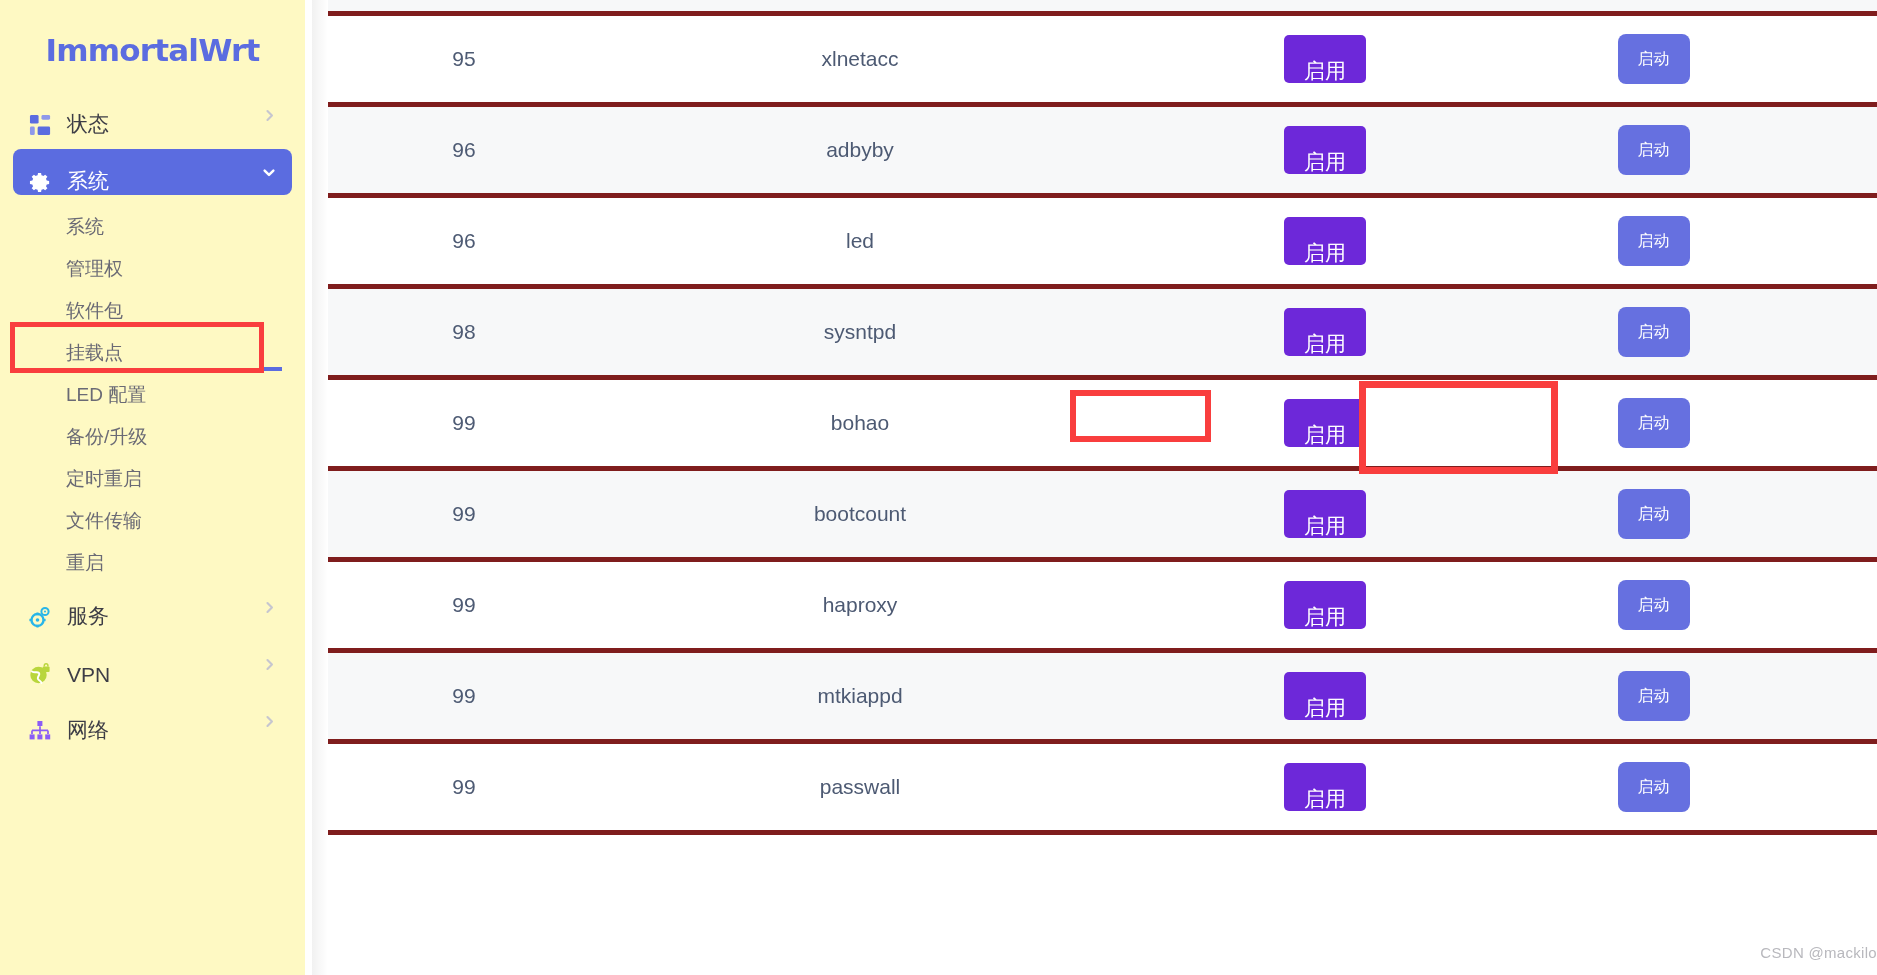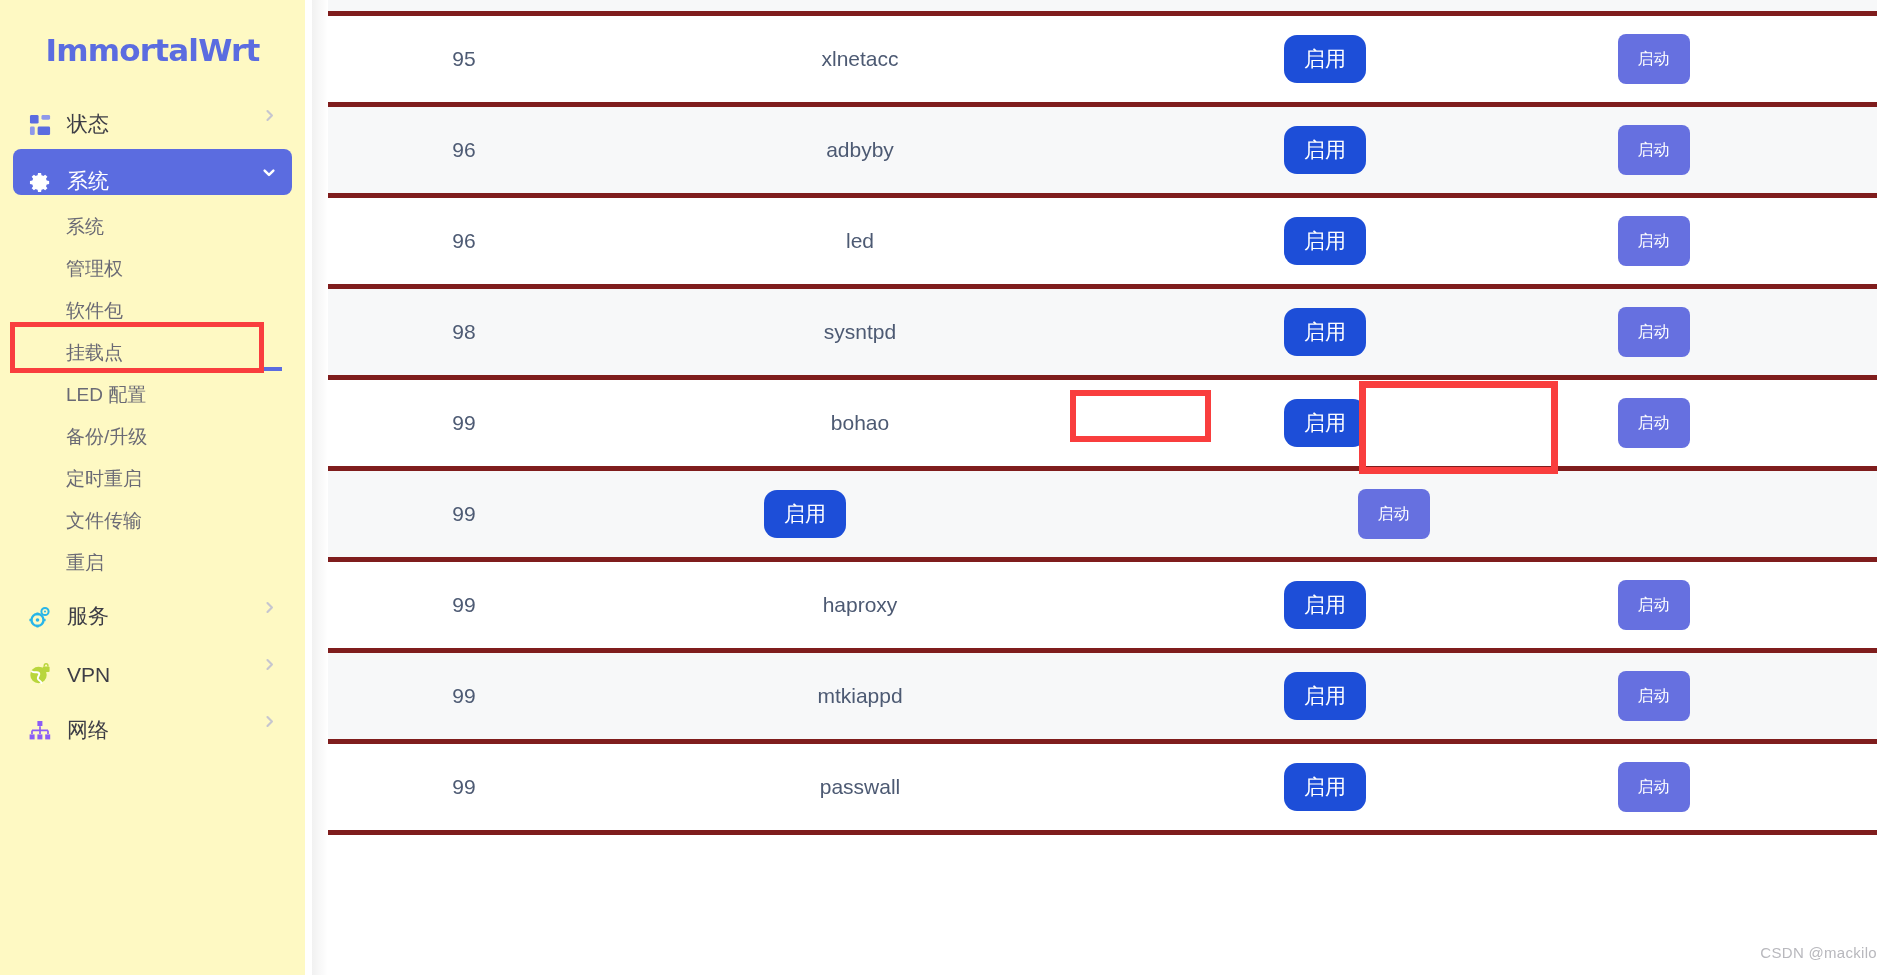--- a/index.html
+++ b/index.html
@@ -174,26 +174,26 @@
     justify-content: center;
   }
   .c-startbtn {
     flex: 1 1 auto;
     display: flex;
     justify-content: center;
     padding-right: 100px;
   }
 
   .btn-enable {
-    background: #1d4ed8;
+    background: #6d28d9;
     color: #ffffff;
     font-size: 21px;
     border: none;
-    border-radius: 13px;
-    padding: 0 20px;
+    border-radius: 5px;
+    padding: 12px 20px;
     height: 48px;
     line-height: 48px;
     cursor: pointer;
     font-family: inherit;
   }
   .btn-start {
     background: #6670e0;
     color: #ffffff;
     font-size: 16px;
     border: none;
@@ -433,20 +433,21 @@
         <div class="c-enable">
           <button class="btn-enable">启用</button>
         </div>
         <div class="c-startbtn">
           <button class="btn-start">启动</button>
         </div>
       </div>
 
       <div class="trow alt">
         <div class="c-start">99</div>
+        <div class="c-name">bootcount</div>
         <div class="c-enable">
           <button class="btn-enable">启用</button>
         </div>
         <div class="c-startbtn">
           <button class="btn-start">启动</button>
         </div>
       </div>
 
       <div class="trow">
         <div class="c-start">99</div>

